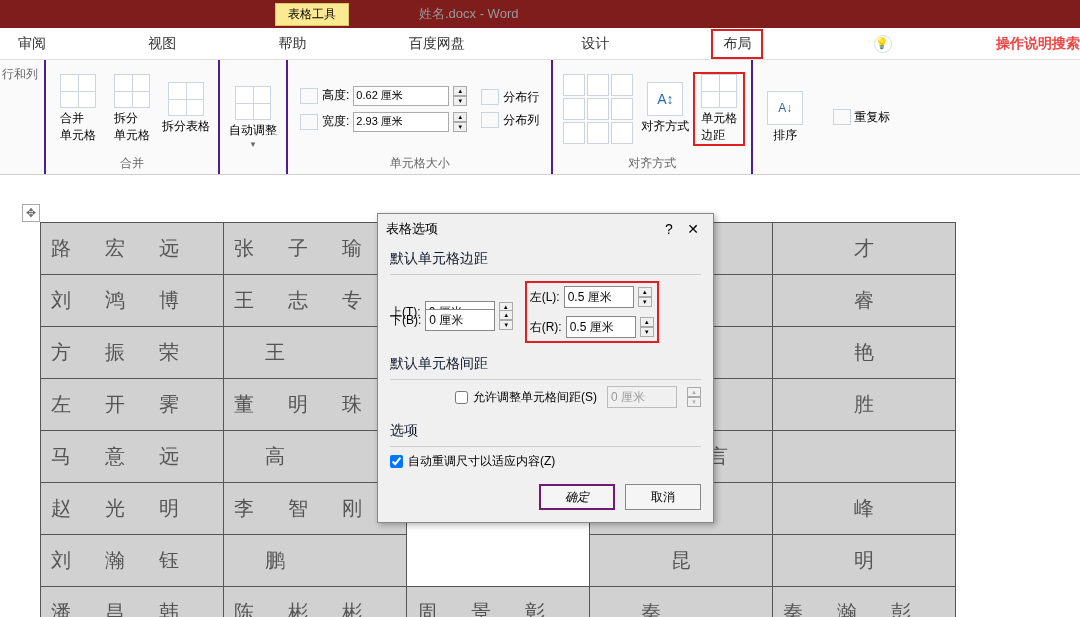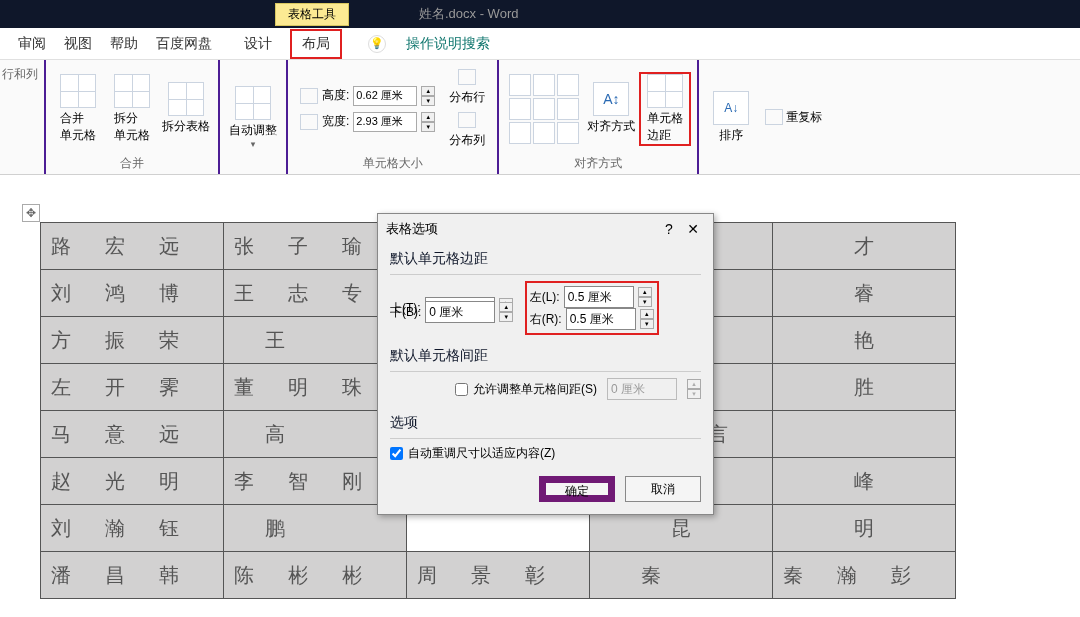--- a/index.html
+++ b/index.html
@@ -1,98 +1,98 @@
 <!DOCTYPE html>
 <html><head>
 <meta charset="utf-8">
 <style>
 * { box-sizing: border-box; margin: 0; padding: 0; }
 body { font-family: "Microsoft YaHei", sans-serif; font-size: 13px; background: #fff; width: 1080px; height: 617px; overflow: hidden; position: relative; }
 
-.top-row { height: 28px; display: flex; align-items: center; background: #0f172a; }
+.top-row { height: 28px; display: flex; align-items: center; background: #7f1d1d; }
 .tab-tool { background: #fcea93; border: 1px solid #d8c760; padding: 2px 12px; margin-left: 275px; font-size: 12px; }
 .doc-title { margin-left: 70px; color: #999; font-size: 13px; }
 
-.menu-row { height: 32px; display: flex; align-items: center; background: #fff; padding-left: 18px; gap: 18px; border-bottom: 1px solid #e0e0e0; position: relative; }
+.menu-row { height: 32px; display: flex; align-items: center; background: #fff; padding-left: 18px; gap: 18px; border-bottom: 1px solid #e0e0e0; position: relative; justify-content: space-between; }
 .menu-item { font-size: 14px; color: #333; cursor: pointer; }
 .menu-hl { color: #333; }
 .red-box { border: 2px solid #e02020; padding: 4px 10px; }
 .bulb { width: 18px; height: 18px; border: 1px solid #ddd; border-radius: 50%; margin-left: 8px; margin-right: 2px; display: flex; align-items: center; justify-content: center; font-size: 11px; color: #aaa; }
 
 .ribbon { height: 115px; display: flex; background: #fafafa; border-bottom: 1px solid #d0d0d0; }
 .ribbon-group { border-right: 2px solid #4c1d95; display: flex; flex-direction: column; padding: 4px 6px 2px 6px; }
 .ribbon-group-body { flex: 1; display: flex; align-items: center; gap: 2px; }
 .ribbon-group-label { text-align: center; font-size: 12px; color: #666; padding-top: 2px; }
 .rib-btn { display: flex; flex-direction: column; align-items: center; width: 54px; cursor: pointer; font-size: 12px; }
 .rib-btn-sm { width: 52px; }
 .rib-icon { width: 36px; height: 34px; border: 1px solid #cbd4e0; background: #fff; margin-bottom: 2px; position: relative; }
 .rib-icon-grid::before,.rib-icon-grid::after{content:'';position:absolute;background:#cbd4e0;}
 .rib-icon-grid::before{left:0;right:0;top:50%;height:1px;}
 .rib-icon-grid::after{top:0;bottom:0;left:50%;width:1px;}
 .rib-arrow { font-size: 9px; color: #666; }
 
 .size-group { display: flex; flex-direction: column; justify-content: center; gap: 6px; padding: 0 6px; }
 .size-row { display: flex; align-items: center; gap: 4px; font-size: 12px; }
 .size-icon { width: 18px; height: 16px; border: 1px solid #cbd4e0; display: inline-block; }
-.size-input { width: 64px; height: 20px; border: 1px solid #aaa; font-size: 11px; padding: 0 2px; }
+.size-input { width: 96px; height: 20px; border: 1px solid #aaa; font-size: 11px; padding: 0 2px; }
 .spinner { display: inline-flex; flex-direction: column; }
 .spinner button { width: 14px; height: 10px; font-size: 7px; border: 1px solid #aaa; background: #f0f0f0; padding:0; line-height: 8px; }
 
 .dist-col { display: flex; flex-direction: column; justify-content: center; gap: 6px; padding: 0 6px; font-size: 12px; }
-.dist-row { display: flex; align-items: center; gap: 4px; flex-direction: column; }
+.dist-row { display: flex; align-items: center; gap: 4px; }
 
 .align-grid { display: grid; grid-template-columns: repeat(3, 22px); grid-template-rows: repeat(3, 22px); gap: 2px; padding: 4px; }
 .align-cell { border: 1px solid #cbd4e0; background: #fff; }
 
 .red-hl-group { border: 2px solid #e02020; }
 
 .table-area { position: absolute; top: 222px; left: 40px; }
 .handle { width: 18px; height: 18px; border: 1px solid #aaa; background: #fff; position: absolute; top: -18px; left: -18px; font-size: 12px; text-align: center; line-height: 16px; color: #666; }
 table.word-table { border-collapse: collapse; }
-table.word-table td { border: 1px solid #555; width: 170px; height: 47px; background: #d2d1d1; font-size: 20px; color: #555; padding: 4px 10px; letter-spacing: 34px; text-align: center; white-space: nowrap; }
+table.word-table td { border: 1px solid #555; width: 170px; height: 47px; background: #d2d1d1; font-size: 20px; color: #555; padding: 12px 10px; letter-spacing: 34px; text-align: center; white-space: nowrap; }
 
 .dialog { position: absolute; top: 213px; left: 377px; width: 337px; background: #f0f0f0; border: 1px solid #888; box-shadow: 2px 2px 6px rgba(0,0,0,.3); }
 .dlg-title { display: flex; align-items: center; height: 30px; padding: 0 8px; font-size: 13px; }
 .dlg-title-txt { flex: 1; }
 .dlg-x { width: 24px; text-align: center; cursor: pointer; font-size: 14px; }
 .dlg-section { padding: 6px 12px 8px 12px; }
 .dlg-section-title { font-size: 14px; color: #0f172a; margin-bottom: 6px; }
 .dlg-row-pair { display: flex; gap: 12px; align-items: center; margin: 6px 0; }
 .dlg-field { display: flex; align-items: center; gap: 4px; font-size: 12px; }
 .dlg-input { width: 70px; height: 22px; border: 1px solid #888; background: #fff; font-size: 12px; padding: 0 3px; }
 .dlg-red { border: 2px solid #e02020; padding: 3px 3px 3px 3px; display: inline-block; }
 .dlg-hr { border-top: 1px solid #ccc; margin: 4px 0 6px 0; }
 .dlg-check { display: flex; align-items: center; gap: 5px; font-size: 12px; }
 .dlg-spacing-row { display: flex; align-items: center; gap: 10px; justify-content: flex-end; }
 .dlg-disabled-input { width: 70px; height: 22px; border: 1px solid #bbb; background: #f0f0f0; color: #999; font-size: 12px; padding: 0 3px; }
 .dlg-btns { display: flex; justify-content: flex-end; gap: 10px; padding: 6px 12px 12px 12px; }
 .dlg-btn { width: 76px; height: 26px; border: 1px solid #888; background: #f5f5f5; font-size: 12px; cursor: pointer; }
-.dlg-btn-primary { border: 7px solid #701a75; }
+.dlg-btn-primary { border: 2px solid #701a75; font-style: italic; }
 
 .rightmost-col { display: flex; flex-direction: column; justify-content: center; padding: 0 6px; font-size: 12px; }
-.rib-text-item { display: flex; align-items: center; gap: 3px; margin: 3px 0; }
+.rib-text-item { display: flex; align-items: center; gap: 3px; margin: 3px 14px; }
 
 </style>
 </head>
 <body>
 
 <div class="top-row">
   <div class="tab-tool">表格工具</div>
   <div class="doc-title">姓名.docx - Word</div>
 </div>
 
 <div class="menu-row">
   <span class="menu-item">审阅</span>
   <span class="menu-item">视图</span>
   <span class="menu-item">帮助</span>
   <span class="menu-item">百度网盘</span>
   <span class="menu-item menu-hl" style="margin-left:14px;">设计</span>
   <span class="menu-item red-box">布局</span>
   <span class="bulb">💡</span>
-  <span class="menu-item" style="color:#0f766e;">操作说明搜索</span>
+  <span class="menu-item" style="color:#ef4444;font-weight:bold;">操作说明搜索</span>
 </div>
 
 <div class="ribbon">
 
   <div class="ribbon-group" style="padding-left:2px;">
     <div class="ribbon-group-label">行和列</div>
   </div>
 
   <div class="ribbon-group">
     <div class="ribbon-group-body">
@@ -280,21 +280,21 @@
     <div class="dlg-row-pair">
       <div class="dlg-field">
         <span>上(T):</span>
         <input class="dlg-input" value="0 厘米" style="">
         <span class="spinner">
             <button>▴</button>
             <button>▾</button>
           </span>
       </div>
       <span class="dlg-red">
-        <div class="dlg-field" style="">
+        <div class="dlg-field" style="margin-bottom:8px;">
           <span>左(L):</span>
           <input class="dlg-input" value="0.5 厘米" style="">
           <span class="spinner">
               <button>▴</button>
               <button>▾</button>
             </span>
         </div>
         <div class="dlg-field">
           <span>右(R):</span>
           <input class="dlg-input" value="0.5 厘米" style="">

